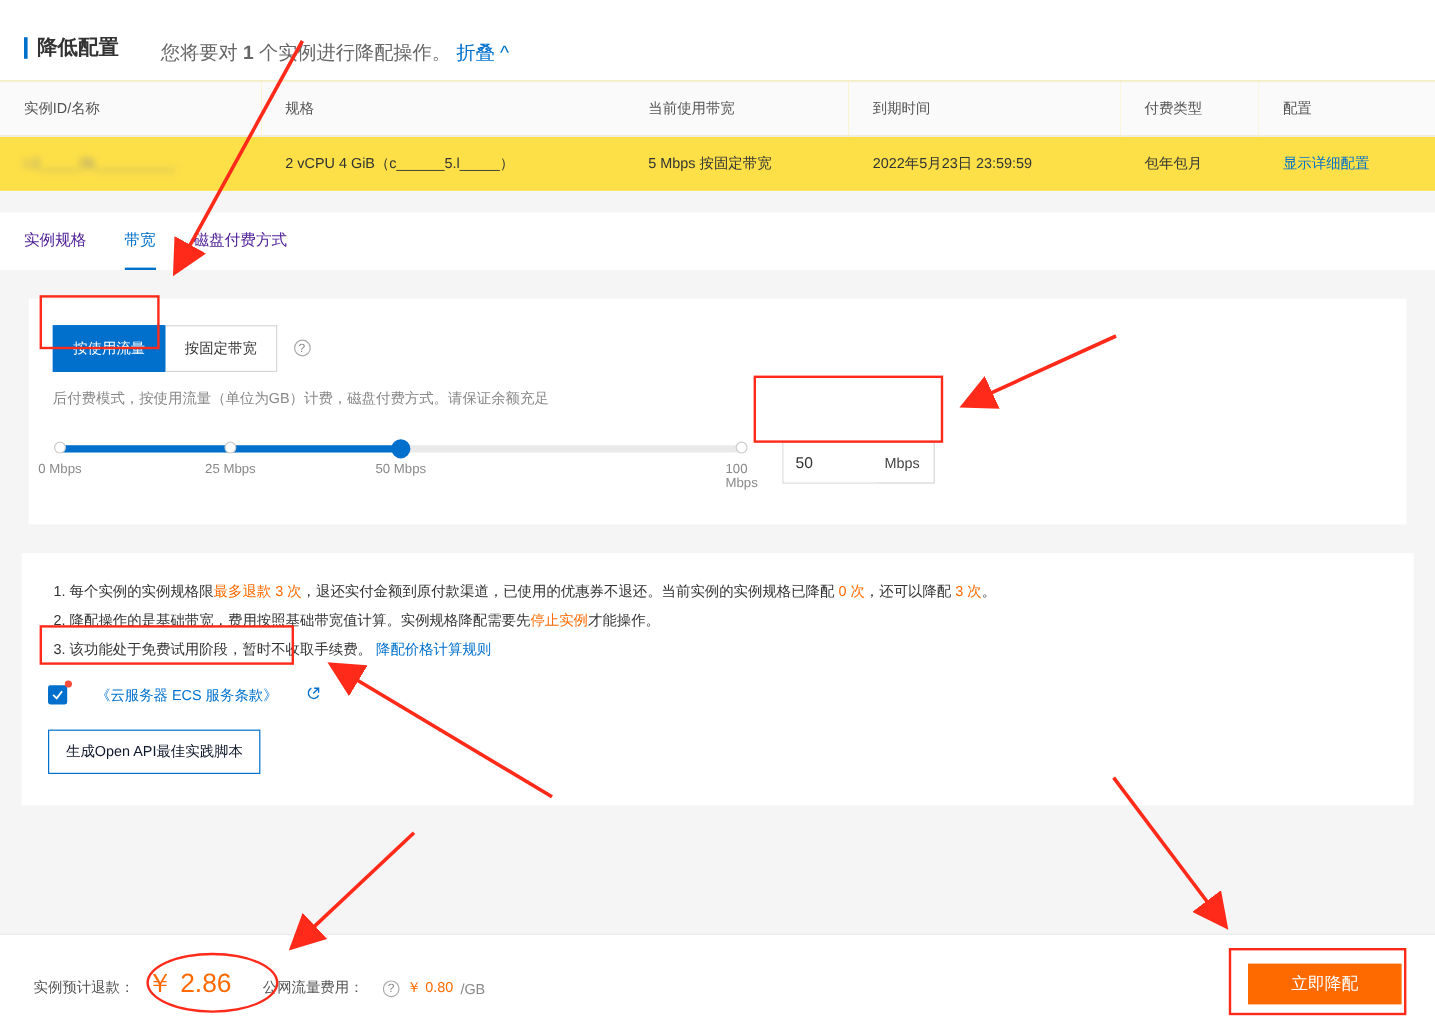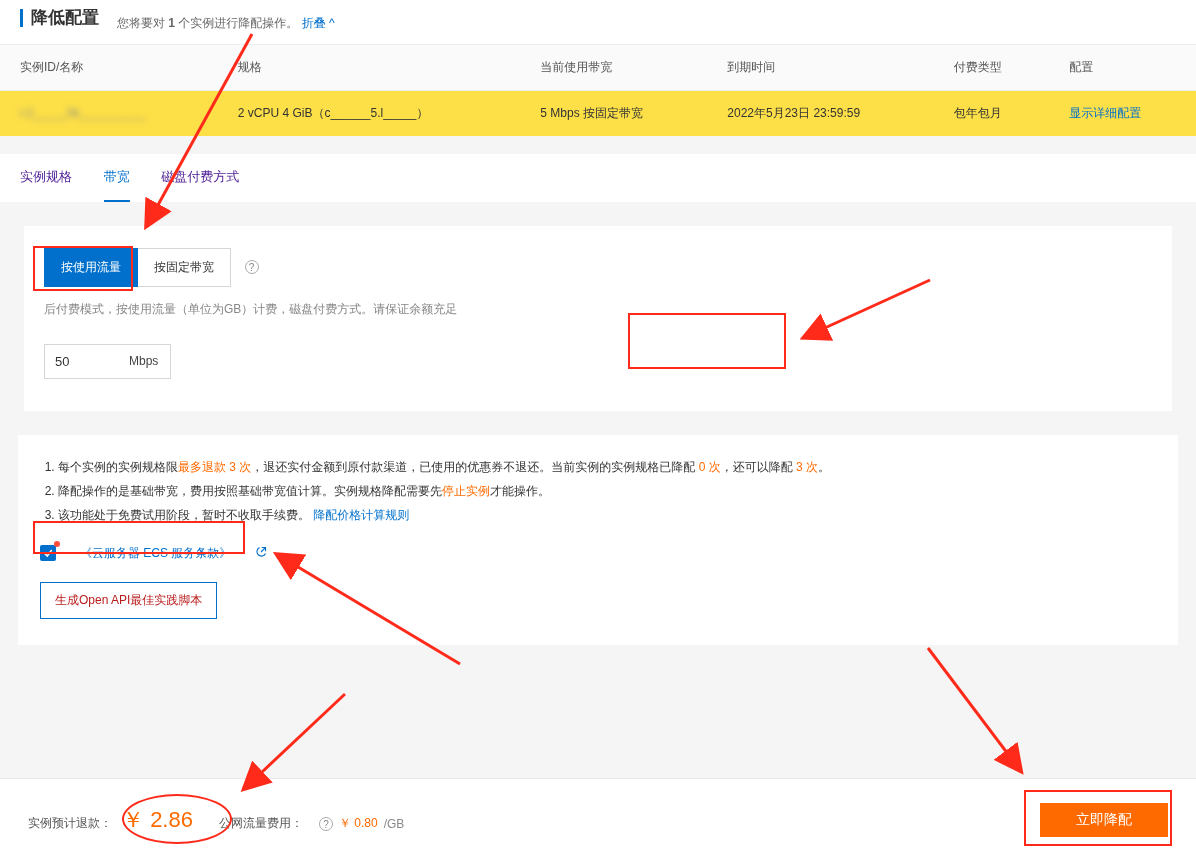--- a/index.html
+++ b/index.html
@@ -1,20 +1,20 @@
 <!DOCTYPE html>
 <html><head>
 <meta charset="utf-8">
 <style>
   * { box-sizing: border-box; margin: 0; padding: 0; }
   body { font-family: -apple-system, "PingFang SC", "Microsoft YaHei", sans-serif; font-size: 13px; color: #333; background: #f5f5f5; width: 1196px; height: 861px; overflow: hidden; position: relative; }
-  .page-head { background: #fff; padding: 6px 20px 12px 20px; display: flex; align-items: baseline; gap: 18px; }
+  .page-head { background: #fff; padding: 28px 20px 12px 20px; display: flex; align-items: baseline; gap: 35px; }
   .page-head .bar { width: 3px; height: 18px; background: #0070cc; display: inline-block; margin-right: 8px; vertical-align: middle; }
   .page-head h1 { font-size: 17px; font-weight: 600; display: inline-flex; align-items: center; }
-  .page-head .sub { font-size: 12px; color: #666; text-align: right; }
+  .page-head .sub { font-size: 16px; color: #666; text-align: right; }
   .page-head .sub a { color: #0070cc; text-decoration: none; cursor: pointer; }
   .table-wrap { background: #fde047; border-top: 1px solid #eee; }
   table { width: 100%; border-collapse: collapse; }
   th, td { text-align: left; padding: 14px 20px; font-size: 12px; }
   th { color: #555; font-weight: 500; background: #fafafa; border-bottom: 1px solid #eee; }
   td { color: #333; }
   td .blur { filter: blur(3px); color: #888; }
   td a { color: #0070cc; text-decoration: none; cursor: pointer; }
   .tabs { background: #fff; padding: 0 20px; border-top: 0px solid #eee; margin-top: 18px;}
   .tabs .tab { display: inline-block; padding: 14px 0; margin-right: 28px; font-size: 13px; color: #4c1d95; cursor: pointer; border-bottom: 2px solid transparent; }
@@ -39,21 +39,21 @@
   .bw-input .unit { padding: 0 12px 0 6px; color: #444; font-size: 12px; }
   .notes-panel { background: #fff; margin: 18px; padding: 20px 22px 26px 22px; }
   .notes-panel ol { list-style: decimal; padding-left: 18px; }
   .notes-panel li { font-size: 12px; color: #333; line-height: 2; }
   .orange { color: #ff6a00; }
   .link { color: #0070cc; cursor: pointer; text-decoration: none; }
   .tos-row { margin: 18px 0 0 0; display: flex; align-items: center; gap: 24px; font-size: 12px; }
   .chk { width: 16px; height: 16px; background: #0070cc; display: inline-flex; align-items: center; justify-content: center; border-radius: 2px; cursor: pointer; position: relative;}
   .chk svg { width: 12px; height: 12px; }
   .chk .dot { position:absolute; top:-4px; right:-4px; width:6px; height:6px; background:#ff4d3c; border-radius:50%;}
-  .openapi-btn { margin: 20px 4px 0 0; border: 1px solid #0070cc; color: #b91c1c; background: #fff; padding: 9px 14px; font-size: 12px; cursor: pointer; }
+  .openapi-btn { margin: 20px 4px 0 0; border: 1px solid #0070cc; color: #0f172a; background: #fff; padding: 9px 14px; font-size: 12px; cursor: pointer; }
   .footer { position: absolute; left: 0; right: 0; bottom: 0; background: #fff; border-top: 1px solid #e8e8e8; padding: 24px 28px; display: flex; align-items: center; justify-content: space-between; }
   .footer-left { display: flex; align-items: baseline; gap: 10px; font-size: 12px; color: #555; }
   .footer-left .lbl { color: #555; }
   .footer-left .price { color: #ff6a00; font-size: 22px; font-weight: 500; }
   .footer-left .gb-price { color: #ff6a00; font-weight: 500;}
   .footer-left .sub-gb { margin-left: 16px; display: inline-flex; align-items: center; gap: 6px; }
   .primary-btn { background: #ff6a00; color: #fff; border: none; padding: 8px 36px; font-size: 14px; cursor: pointer; }
   
   .anno { position: absolute; pointer-events: none; z-index: 100; border: 2px solid #ff2a1a; }
   .arrow { position: absolute; pointer-events: none; z-index: 99; }
@@ -106,20 +106,35 @@
 
 <div class="panel">
   <div class="seg">
     <button class="active">按使用流量</button>
     <button>按固定带宽</button>
   </div>
   <span class="help-icon">?</span>
   <div class="hint">后付费模式，按使用流量（单位为GB）计费，磁盘付费方式。请保证余额充足</div>
 
   <div class="slider-row">
+    <div class="slider">
+      <div class="slider-track">
+        <div class="slider-fill"></div>
+        <span class="slider-stop" style="left:-5px"></span>
+        <span class="slider-stop" style="left:calc(25% - 5px)"></span>
+        <span class="slider-thumb"></span>
+        <span class="slider-stop" style="left:calc(100% - 5px)"></span>
+      </div>
+      <div class="slider-labels">
+        <span style="left:0%">0 Mbps</span>
+        <span style="left:25%">25 Mbps</span>
+        <span style="left:50%">50 Mbps</span>
+        <span style="left:100%">100 Mbps</span>
+      </div>
+    </div>
     <div class="bw-input">
       <input value="50" style="">
       <span class="unit">Mbps</span>
     </div>
   </div>
 </div>
 
 <div class="notes-panel">
   <ol>
     <li>

